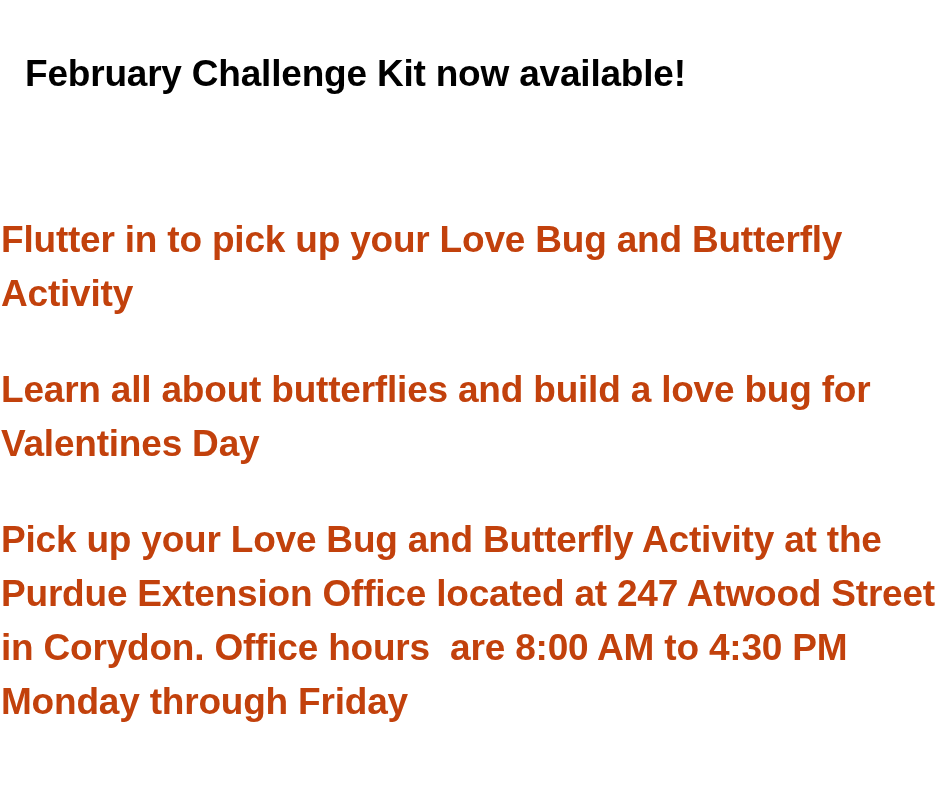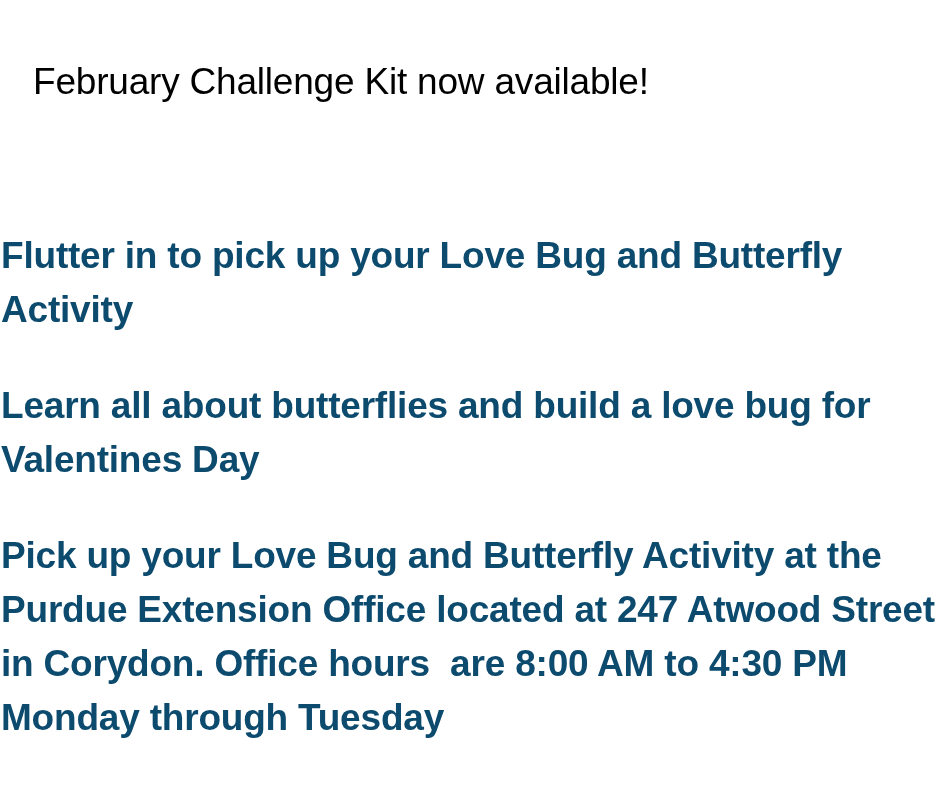--- a/index.html
+++ b/index.html
@@ -21,24 +21,24 @@
   .page {
     box-sizing: border-box;
     width: 940px;
     height: 788px;
     padding: 0px 0px 0px 1px;
     background: #ffffff;
   }
 
   
   .headline {
-    margin: 16px;
+    margin: 8px;
     padding: 16px;
     font-size: 37px;
-    font-weight: 400;
+    font-weight: 700;
     line-height: 54px;
     letter-spacing: -0.2px;
     color: #000000;
     padding-top: 39px;
   }
 
   
   .spacer-para {
     margin: 0;
     padding: 0;
@@ -48,21 +48,21 @@
   }
 
   
   .body-para {
     margin: 0;
     padding: 0;
     font-size: 37px;
     font-weight: 700;
     line-height: 54px;
     letter-spacing: -0.2px;
-    color: #0c4a6e;
+    color: #c2410c;
     white-space: pre-wrap;
   }
 
   .body-para + .body-para {
     margin-top: 42px;
   }
 
   .para-lead {
     margin-top: 0;
   }
@@ -73,15 +73,15 @@
 <div class="page">
 
   <h1 class="headline">February Challenge Kit now available!</h1>
 
   <p class="spacer-para"></p>
 
   <p class="body-para para-lead">Flutter in to pick up your Love Bug and Butterfly Activity</p>
 
   <p class="body-para">Learn all about butterflies and build a love bug for Valentines Day</p>
 
-  <p class="body-para">Pick up your Love Bug and Butterfly Activity at the Purdue Extension Office located at 247 Atwood Street in Corydon. Office hours  are 8:00 AM to 4:30 PM Monday through Tuesday</p>
+  <p class="body-para">Pick up your Love Bug and Butterfly Activity at the Purdue Extension Office located at 247 Atwood Street in Corydon. Office hours  are 8:00 AM to 4:30 PM Monday through Friday</p>
 
 </div>
 
 </body></html>

